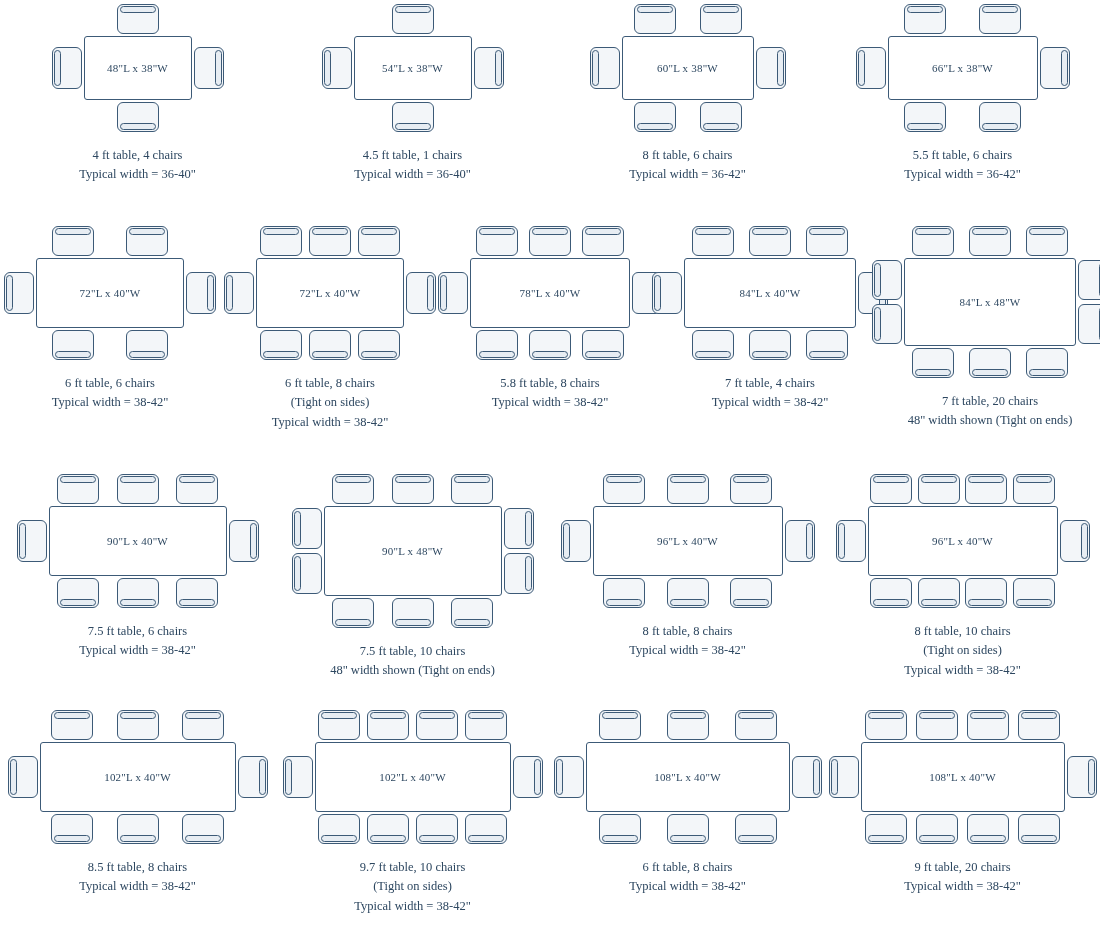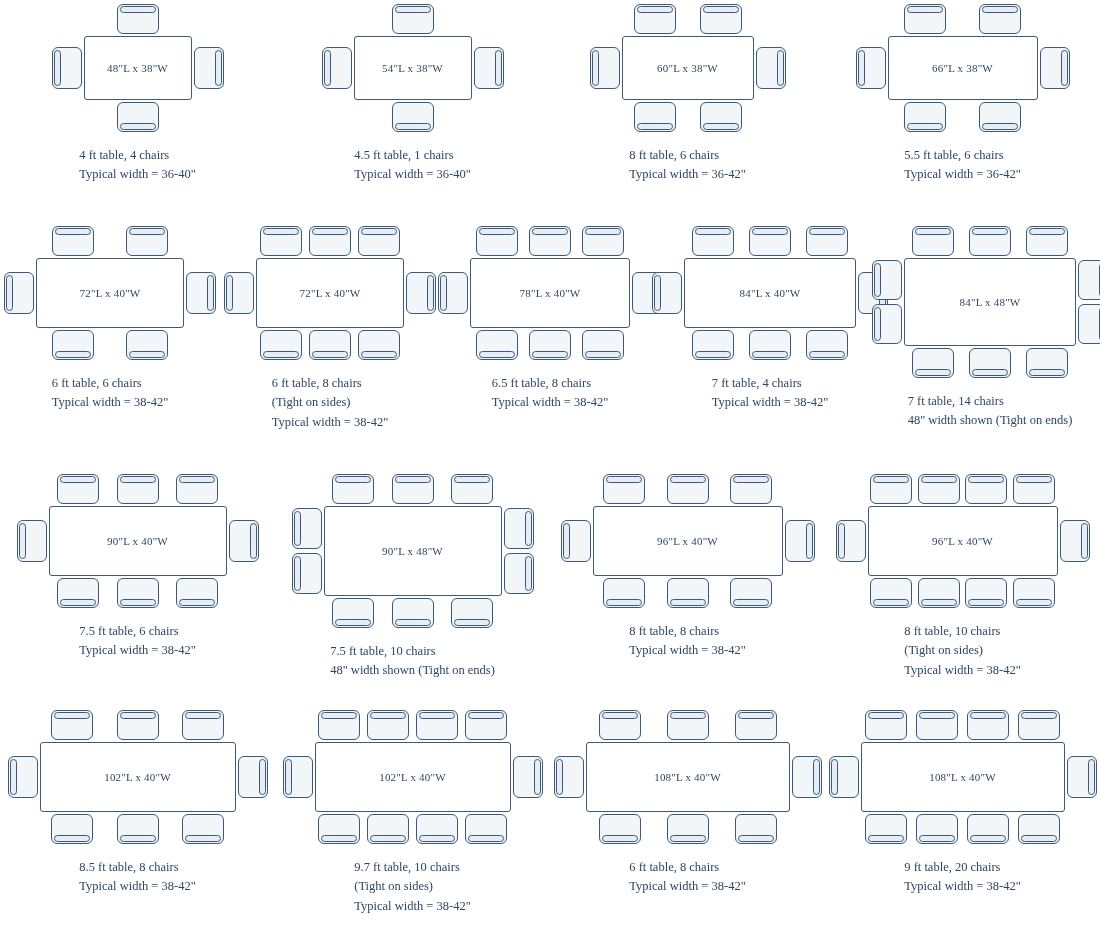--- a/index.html
+++ b/index.html
@@ -81,20 +81,21 @@
   .chair.top .back { left: 3px; right: 3px; top: 2px; height: 7px; }
   
   .chair.bottom .back { left: 3px; right: 3px; bottom: 2px; height: 7px; }
   
   .chair.left .back { top: 3px; bottom: 3px; left: 2px; width: 7px; }
   
   .chair.right .back { top: 3px; bottom: 3px; right: 2px; width: 7px; }
 
   .caption {
     margin-top: 10px;
+    text-align: center;
     font-size: 12.5px;
     line-height: 1.55;
     color: #2d4760;
     font-family: "Liberation Serif", serif;
   }
   .caption div { white-space: nowrap; }
 </style>
 </head>
 <body>
 
@@ -337,21 +338,21 @@
           <div class="chair left" style="width: 30px; height: 42px; top: 50px; left: 4px;">
             <div class="seat"></div>
             <div class="back"></div>
           </div>
           <div class="chair right" style="width: 30px; height: 42px; top: 50px; left: 198px;">
             <div class="seat"></div>
             <div class="back"></div>
           </div>
         </div>
         <div class="caption">
-          <div>6.5 ft table, 8 chairs</div>
+          <div>5.8 ft table, 8 chairs</div>
           <div>Typical width = 38-42"</div>
         </div>
       </div>
       <div class="cell" style="width: 220px;">
         <div class="diagram" style="width: 244px; height: 142px;">
           <div class="tabletop" style="left: 36px; top: 36px; width: 172px; height: 70px;">
             <span class="dim">84"L x 40"W</span>
           </div>
           <div class="chair top" style="width: 42px; height: 30px; left: 43.6667px; top: 4px;">
             <div class="seat"></div>
@@ -431,21 +432,21 @@
           <div class="chair right" style="width: 30px; height: 40px; top: 38px; left: 210px;">
             <div class="seat"></div>
             <div class="back"></div>
           </div>
           <div class="chair right" style="width: 30px; height: 40px; top: 82px; left: 210px;">
             <div class="seat"></div>
             <div class="back"></div>
           </div>
         </div>
         <div class="caption">
-          <div>7 ft table, 14 chairs</div>
+          <div>7 ft table, 20 chairs</div>
           <div>48" width shown (Tight on ends)</div>
         </div>
       </div>
     </div>
     <div class="row" style="top: 470px;">
       <div class="cell" style="width: 275px;">
         <div class="diagram" style="width: 250px; height: 142px;">
           <div class="tabletop" style="left: 36px; top: 36px; width: 178px; height: 70px;">
             <span class="dim">90"L x 40"W</span>
           </div>

